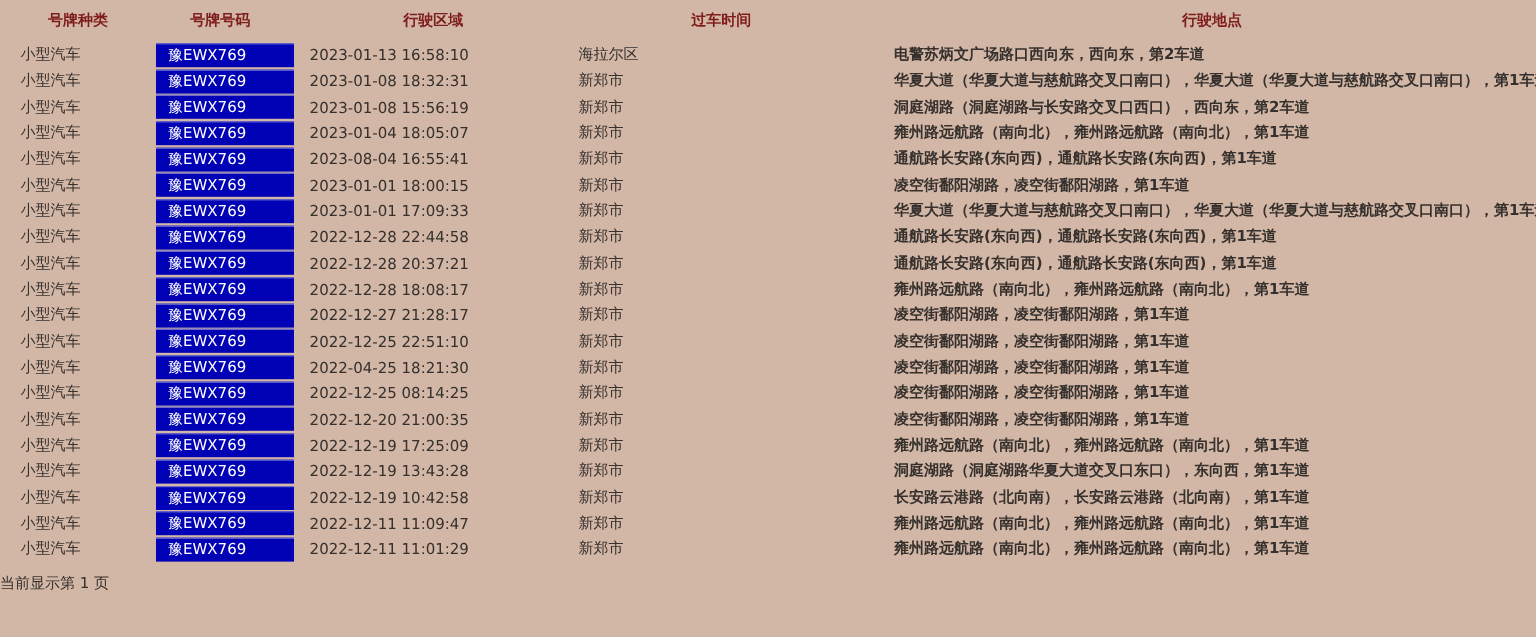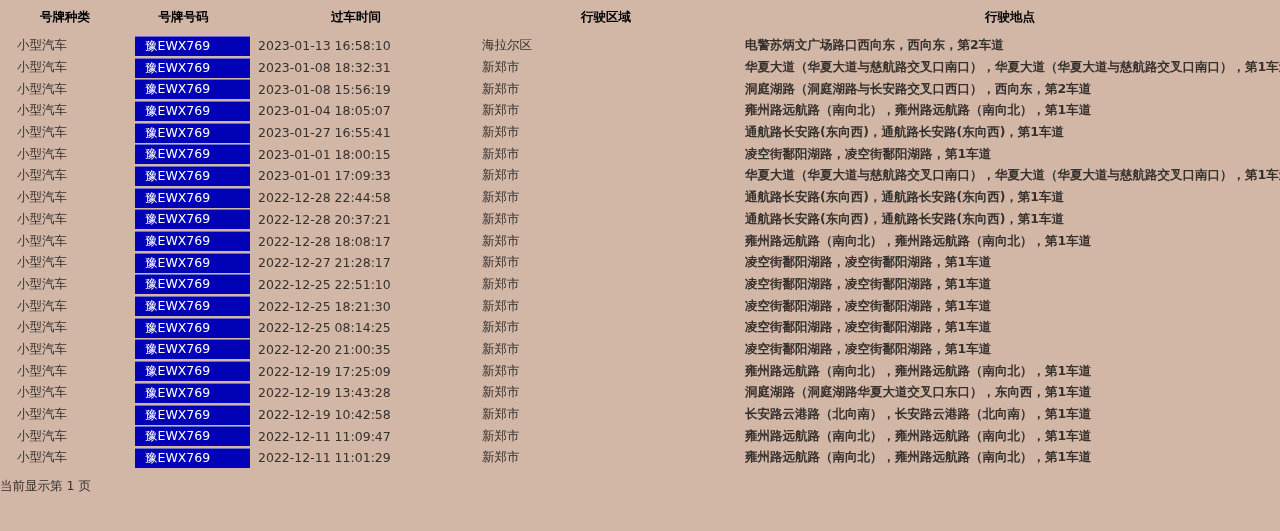--- a/index.html
+++ b/index.html
@@ -22,21 +22,21 @@
     height: 35px;
     font-weight: bold;
     color: #261f1a;
   }
   .thead .hc { text-align: center; white-space: nowrap; }
   .thead .h1 { padding-left: 13px; }
   .thead .h3 { padding-left: 32px; }
   .thead .h4 { padding-left: 42px; }
   .trow { height: 21.7px; }
   .c1 { padding-left: 17px; white-space: nowrap; }
-  .c2 { height: 100%; display: flex; align-items: center; justify-content: flex-end; }
+  .c2 { height: 100%; display: flex; align-items: center; }
   .plate-cell {
     box-sizing: border-box;
     margin-left: 13px;
     width: 115px;
     height: 20px;
     background: #0101b5;
     border-top: 1px solid #6e6ecf;
     color: #ffffff;
     display: flex;
     align-items: center;
@@ -48,25 +48,25 @@
   .c5 { padding-left: 5px; white-space: nowrap; overflow: hidden; font-weight: bold; }
   .footer {
     margin-top: 9px;
     white-space: nowrap;
   }
 </style>
 </head>
 <body style="background: rgb(210, 182, 166); color: rgb(54, 49, 45);">
 
 <div class="table">
-  <div class="thead" style="color: #000000;">
+  <div class="thead" style="color: #7f1d1d;">
     <div class="hc h1">号牌种类</div>
     <div class="hc h2">号牌号码</div>
+    <div class="hc h4">行驶区域</div>
     <div class="hc h3">过车时间</div>
-    <div class="hc h4">行驶区域</div>
     <div class="hc h5">行驶地点</div>
   </div>
   <div class="tbody" id="tbody">
       <div class="trow">
         <div class="c1">小型汽车</div>
         <div class="c2">
           <div class="plate-cell" style="background: rgb(1, 1, 181); border-top-color: rgb(110, 110, 207); color: rgb(255, 255, 255);">豫EWX769</div>
         </div>
         <div class="c3">2023-01-13 16:58:10</div>
         <div class="c4">海拉尔区</div>
@@ -97,21 +97,21 @@
         </div>
         <div class="c3">2023-01-04 18:05:07</div>
         <div class="c4">新郑市</div>
         <div class="c5">雍州路远航路（南向北），雍州路远航路（南向北），第1车道</div>
       </div>
       <div class="trow">
         <div class="c1">小型汽车</div>
         <div class="c2">
           <div class="plate-cell" style="background: rgb(1, 1, 181); border-top-color: rgb(110, 110, 207); color: rgb(255, 255, 255);">豫EWX769</div>
         </div>
-        <div class="c3">2023-01-27 16:55:41</div>
+        <div class="c3">2023-08-04 16:55:41</div>
         <div class="c4">新郑市</div>
         <div class="c5">通航路长安路(东向西)，通航路长安路(东向西)，第1车道</div>
       </div>
       <div class="trow">
         <div class="c1">小型汽车</div>
         <div class="c2">
           <div class="plate-cell" style="background: rgb(1, 1, 181); border-top-color: rgb(110, 110, 207); color: rgb(255, 255, 255);">豫EWX769</div>
         </div>
         <div class="c3">2023-01-01 18:00:15</div>
         <div class="c4">新郑市</div>
@@ -169,21 +169,21 @@
         </div>
         <div class="c3">2022-12-25 22:51:10</div>
         <div class="c4">新郑市</div>
         <div class="c5">凌空街鄱阳湖路，凌空街鄱阳湖路，第1车道</div>
       </div>
       <div class="trow">
         <div class="c1">小型汽车</div>
         <div class="c2">
           <div class="plate-cell" style="background: rgb(1, 1, 181); border-top-color: rgb(110, 110, 207); color: rgb(255, 255, 255);">豫EWX769</div>
         </div>
-        <div class="c3">2022-12-25 18:21:30</div>
+        <div class="c3">2022-04-25 18:21:30</div>
         <div class="c4">新郑市</div>
         <div class="c5">凌空街鄱阳湖路，凌空街鄱阳湖路，第1车道</div>
       </div>
       <div class="trow">
         <div class="c1">小型汽车</div>
         <div class="c2">
           <div class="plate-cell" style="background: rgb(1, 1, 181); border-top-color: rgb(110, 110, 207); color: rgb(255, 255, 255);">豫EWX769</div>
         </div>
         <div class="c3">2022-12-25 08:14:25</div>
         <div class="c4">新郑市</div>

